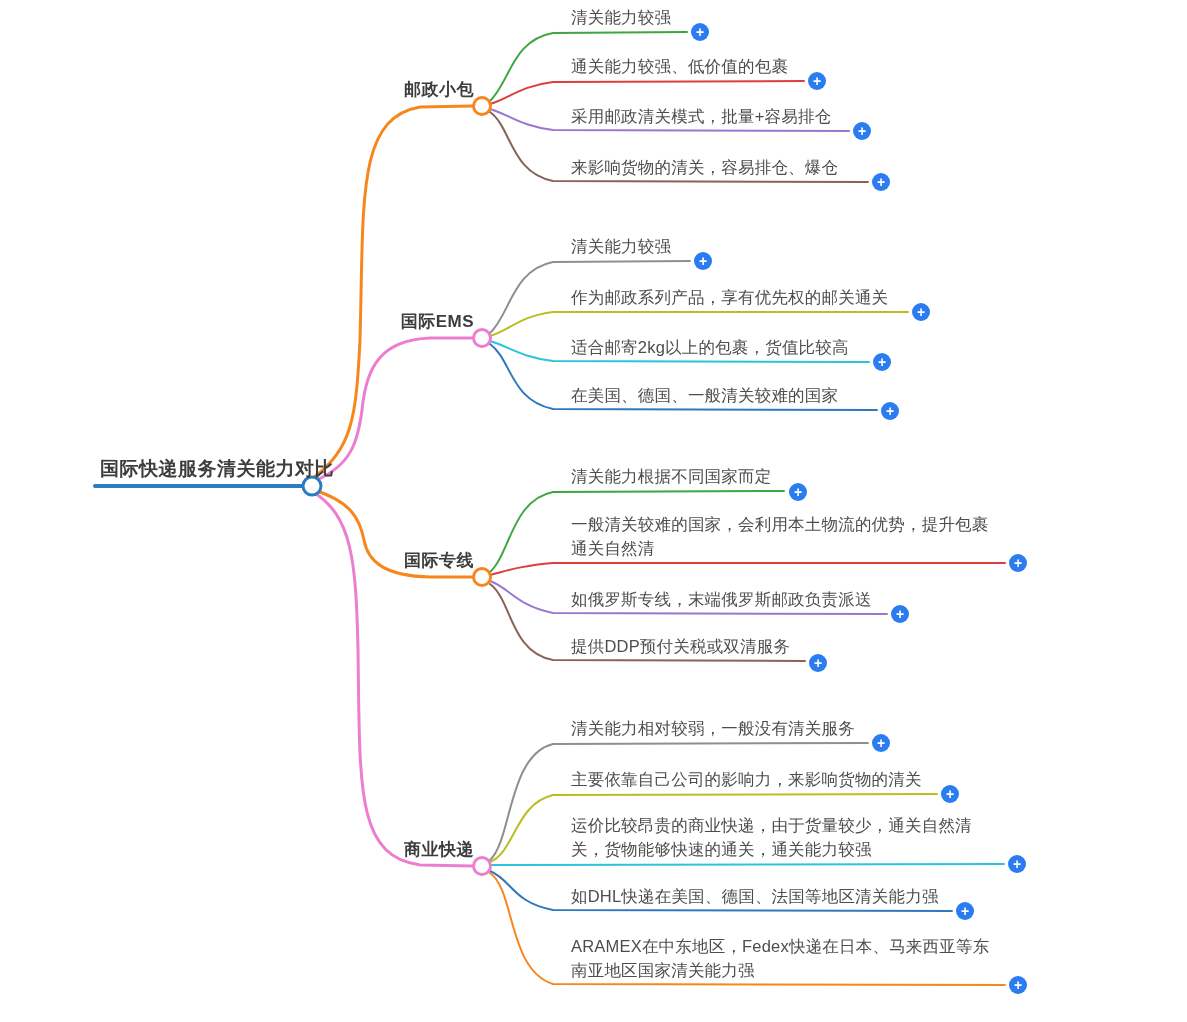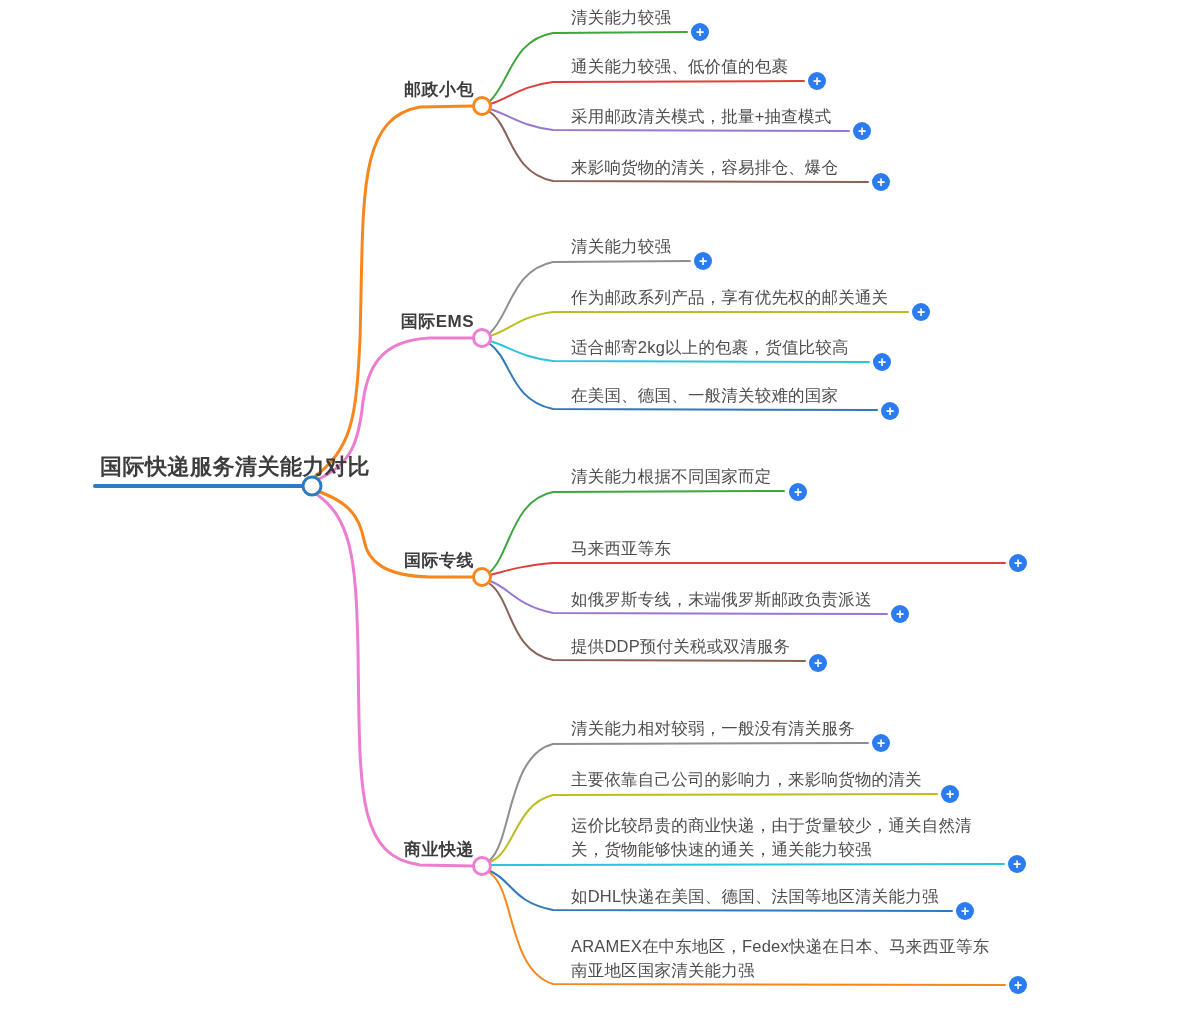--- a/index.html
+++ b/index.html
@@ -10,21 +10,21 @@
   svg.links{position:absolute;left:0;top:0;}
   .leaf{
     position:absolute;left:571px;font-size:16.5px;line-height:24px;color:#4d4d4d;
     white-space:nowrap;letter-spacing:0.2px;margin-top:44px;
   }
   .node-label{
     position:absolute;right:713px;font-size:17px;font-weight:bold;color:#3d3d3d;
     white-space:nowrap;text-align:left;letter-spacing:0.5px;
   }
   .root-label{
-    position:absolute;left:100px;bottom:540px;font-size:22px;font-weight:bold;
+    position:absolute;left:100px;bottom:540px;font-size:19px;font-weight:bold;
     color:#3d3d3d;white-space:nowrap;letter-spacing:0.5px;
   }
   .plus{
     position:absolute;width:18px;height:18px;border-radius:50%;
     background:#2a7cf0;color:#ffffff;font-size:14px;font-weight:bold;
     display:flex;align-items:center;justify-content:center;line-height:18px;
     cursor:pointer;user-select:none;
   }
 </style>
 </head>
@@ -76,21 +76,21 @@
   <div class="node-label" style="bottom:450px">国际专线</div>
   <div class="node-label" style="bottom:161px">商业快递</div>
 
   <div class="leaf" style="bottom:993px">
     <div>清关能力较强</div>
   </div>
   <div class="leaf" style="bottom:944px">
     <div>通关能力较强、低价值的包裹</div>
   </div>
   <div class="leaf" style="bottom:894px">
-    <div>采用邮政清关模式，批量+抽查模式</div>
+    <div>采用邮政清关模式，批量+容易排仓</div>
   </div>
   <div class="leaf" style="bottom:843px">
     <div>来影响货物的清关，容易排仓、爆仓</div>
   </div>
 
   <div class="leaf" style="bottom:764px">
     <div>清关能力较强</div>
   </div>
   <div class="leaf" style="bottom:713px">
     <div>作为邮政系列产品，享有优先权的邮关通关</div>
@@ -99,21 +99,22 @@
     <div>适合邮寄2kg以上的包裹，货值比较高</div>
   </div>
   <div class="leaf" style="bottom:615px">
     <div>在美国、德国、一般清关较难的国家</div>
   </div>
 
   <div class="leaf" style="bottom:534px">
     <div>清关能力根据不同国家而定</div>
   </div>
   <div class="leaf" style="bottom:462px">
-    <div>马来西亚等东</div>
+    <div>一般清关较难的国家，会利用本土物流的优势，提升包裹</div>
+    <div>通关自然清</div>
   </div>
   <div class="leaf" style="bottom:411px">
     <div>如俄罗斯专线，末端俄罗斯邮政负责派送</div>
   </div>
   <div class="leaf" style="bottom:364px">
     <div>提供DDP预付关税或双清服务</div>
   </div>
 
   <div class="leaf" style="bottom:231px">
     <div>主要依靠自己公司的影响力，来影响货物的清关</div>

